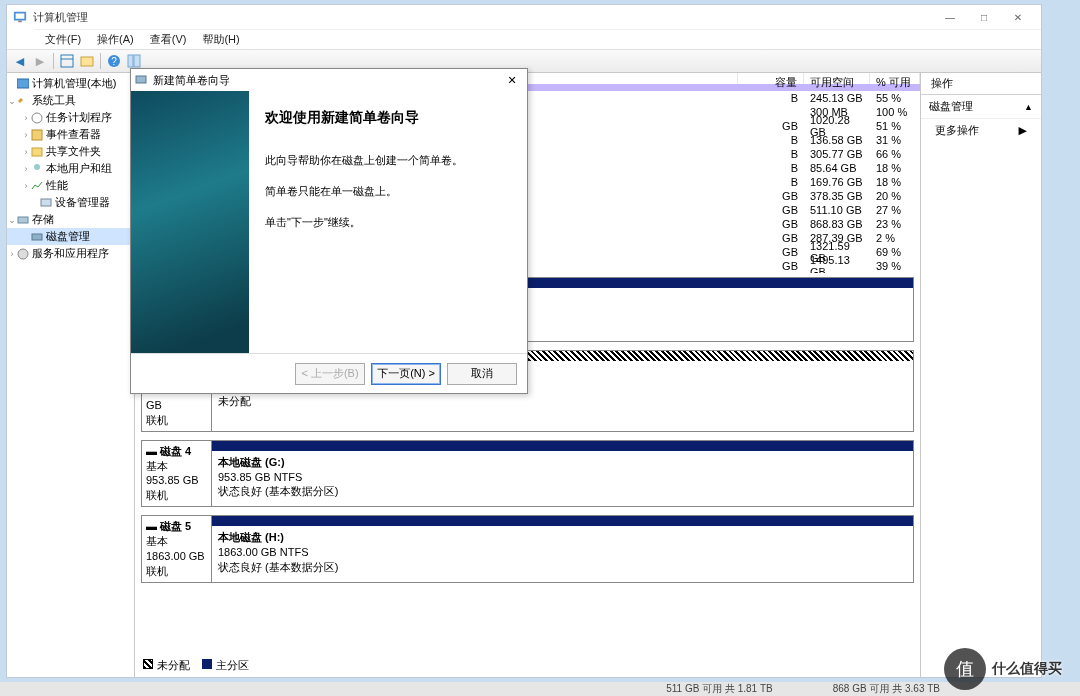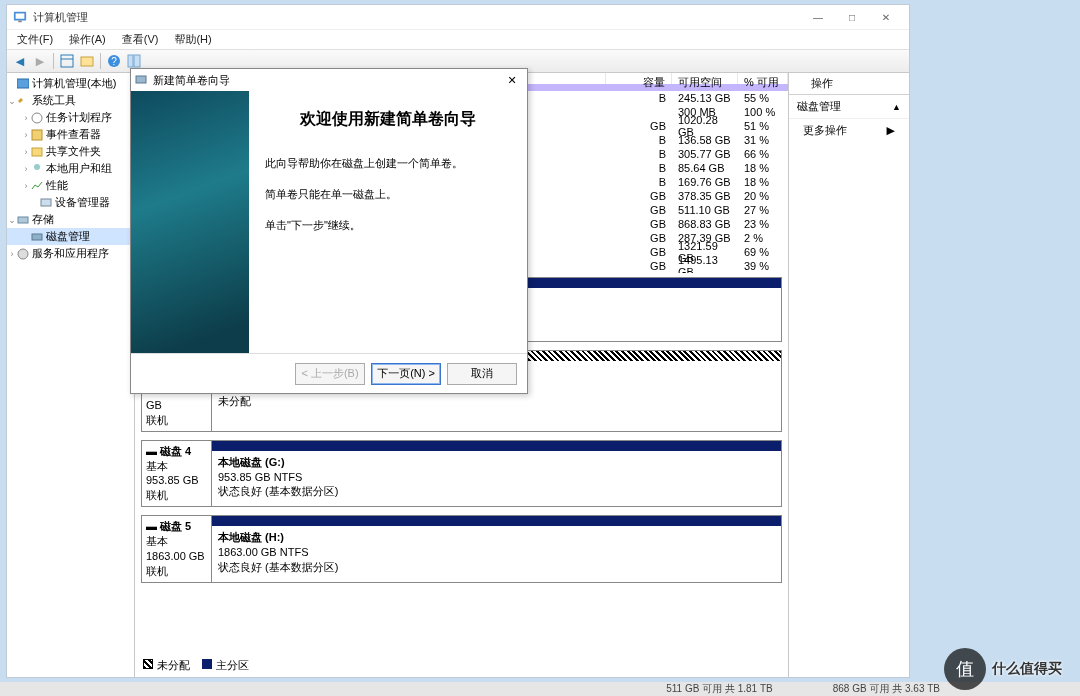--- a/index.html
+++ b/index.html
@@ -1,23 +1,23 @@
 <!DOCTYPE html>
 <html><head>
 <meta charset="utf-8">
 <style>
   * { box-sizing: border-box; font-family: "Microsoft YaHei", "Segoe UI", sans-serif; }
   body { margin: 0; background: #c8ddf0; width: 1080px; height: 696px; overflow: hidden; font-size: 11px; position: relative; }
-  .window { position: absolute; left: 6px; top: 4px; width: 904px; height: 674px; background: #fff; border: 1px solid #bfcad6; display: flex; flex-direction: column; }
+  .window { position: absolute; left: 6px; top: 4px; width: 1036px; height: 674px; background: #fff; border: 1px solid #bfcad6; display: flex; flex-direction: column; }
   .titlebar { height: 24px; display: flex; align-items: center; padding: 0 6px; background: #fff; }
   .titlebar .icon { width: 14px; height: 14px; margin-right: 6px; }
   .titlebar .title { font-size: 11px; color: #333; flex: 1; }
   .titlebar-btns { display: flex; gap: 0; }
   .titlebar-btns div { width: 34px; height: 22px; display: flex; align-items: center; justify-content: center; color: #666; font-size: 10px; }
-  .menubar { height: 20px; display: flex; align-items: center; padding: 0 4px; gap: 4px; font-size: 11px; color: #222; border-top: 1px solid #eee; }
+  .menubar { height: 20px; display: flex; align-items: center; padding: 0 4px; gap: 4px; font-size: 11px; color: #222; border-top: 1px solid #eee; margin-left: 28px; }
   .menubar span { padding: 2px 6px; }
   .toolbar { height: 24px; display: flex; align-items: center; padding: 0 4px; gap: 2px; border-top: 1px solid #e0e0e0; border-bottom: 1px solid #c8c8c8; background: linear-gradient(#fafafa,#ececec); }
   .tb-btn { width: 18px; height: 18px; display: flex; align-items: center; justify-content: center; font-size: 11px; }
   .tb-sep { width: 1px; height: 16px; background: #c0c0c0; margin: 0 2px; }
   .body { flex: 1; display: flex; overflow: hidden; }
   .tree { width: 128px; border-right: 1px solid #c8c8c8; padding: 2px 0; font-size: 11px; overflow: hidden; }
   .tree-row { display: flex; align-items: center; padding: 1px 4px 1px 0; white-space: nowrap; }
   .tree-row.sel { background: #cfe4ff; }
   .tw { display:inline-block; width:10px; text-align:center; color:#888; font-size:9px;}
   .ti { width:12px; height:12px; margin-right:3px; display:inline-block; }
@@ -35,33 +35,33 @@
   .disk-title { font-weight: bold; display:flex; align-items:center; }
   .disk-bars { flex:1; display:flex; flex-direction: column; }
   .bar-top { height: 10px; background: #0b1e6b; }
   .bar-top.hatched { background: repeating-linear-gradient(45deg,#000,#000 2px,#fff 2px,#fff 4px); }
   .bar-body { flex:1; border-top: none; padding:4px 6px; font-size:11px; line-height:1.35;}
   .legend { display:flex; gap:12px; align-items:center; padding:4px 8px; font-size:11px; }
   .leg-box { width:10px; height:10px; display:inline-block; margin-right:4px; }
   .leg-hatch { background: repeating-linear-gradient(45deg,#000,#000 2px,#fff 2px,#fff 4px); border:1px solid #000;}
   .leg-primary { background:#0b1e6b; }
   .actions { width: 120px; font-size: 11px; }
-  .actions-header { background:#fff; padding:3px 22px; font-size:11px; border-bottom:1px solid #d0d0d0;}
+  .actions-header { background:#fff; padding:3px 10px; font-size:11px; border-bottom:1px solid #d0d0d0;}
   .actions-sub { padding:4px 8px; border-bottom:1px solid #eee; display:flex; justify-content:space-between; align-items:center;}
   .actions-item { padding:4px 14px; display:flex; justify-content:space-between; align-items:center;}
   
   .wizard { position:absolute; left:130px; top:68px; width:398px; height:326px; background:#fff; border:1px solid #888; box-shadow: 2px 2px 6px rgba(0,0,0,0.2); display:flex; flex-direction:column; }
   .wiz-title { height:22px; display:flex; align-items:center; padding:0 4px; font-size:11px;}
   .wiz-title .icon { width:14px; height:14px; margin-right:4px;}
   .wiz-title .spacer { flex:1;}
   .wiz-title .close { width:22px; text-align:center; }
   .wiz-body { flex:1; display:flex; }
   .wiz-side { width:118px; background: linear-gradient(160deg,#0e4a5e,#1e7b8a 40%,#0d3d4a 90%); }
   .wiz-main { flex:1; padding: 18px 16px 8px 16px; }
-  .wiz-main h2 { font-size:16px; margin:0 0 26px 0; font-weight:bold;text-align:center; }
+  .wiz-main h2 { font-size:14px; margin:0 0 26px 0; font-weight:bold; }
   .wiz-main p { font-size:11px; margin: 0 0 16px 0; }
   .wiz-btns { height:40px; border-top:1px solid #ddd; display:flex; align-items:center; justify-content:flex-end; padding:0 10px; gap:6px;}
   .btn { min-width:70px; height:22px; border:1px solid #aaa; background:#f5f5f5; font-size:11px; display:flex; align-items:center; justify-content:center; }
   .btn.disabled { color:#aaa; }
   .btn.focus { border:1px solid #3a76d0; box-shadow: inset 0 0 0 1px #8fb7ef; }
   .watermark { position:absolute; right:18px; bottom:6px; display:flex; align-items:center; gap:6px; opacity:0.9;}
   .wm-circle { width:42px; height:42px; border-radius:50%; background:rgba(0,0,0,0.75); display:flex; align-items:center; justify-content:center; color:#fff; font-size:18px;}
   .wm-text { color:#222; font-weight:bold; font-size:14px; text-shadow:0 0 3px #fff,0 0 3px #fff;}
   .footer-frag { position:absolute; bottom:0; left:0; right:0; height:14px; font-size:10px; display:flex; align-items:center; justify-content:flex-end; padding-right:140px; gap:60px; color:#444; background:#e6e6e6;}
 </style>

